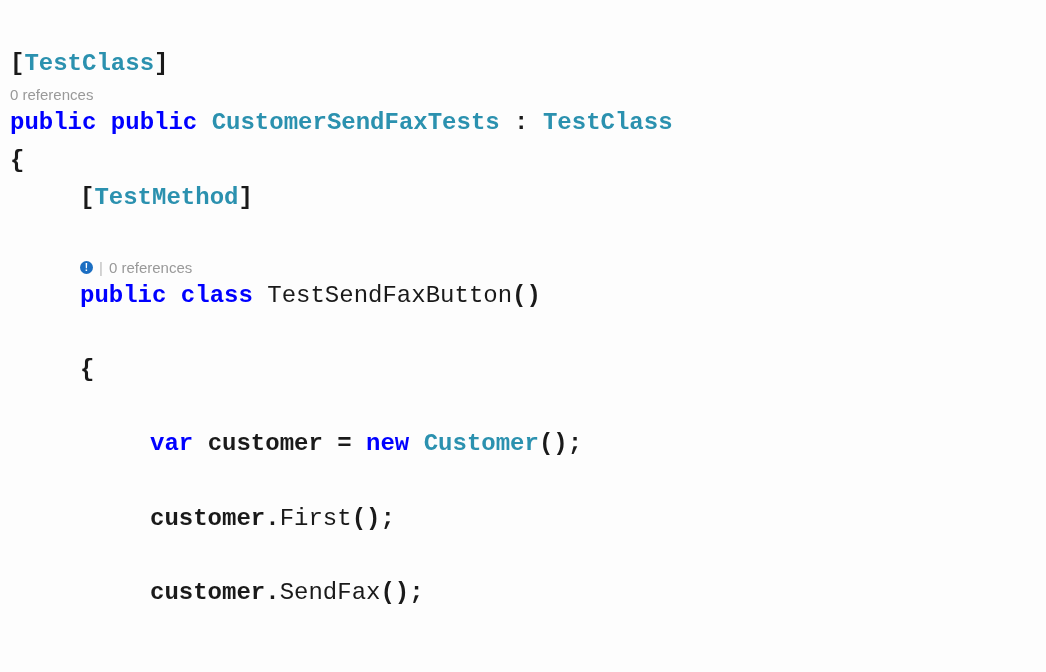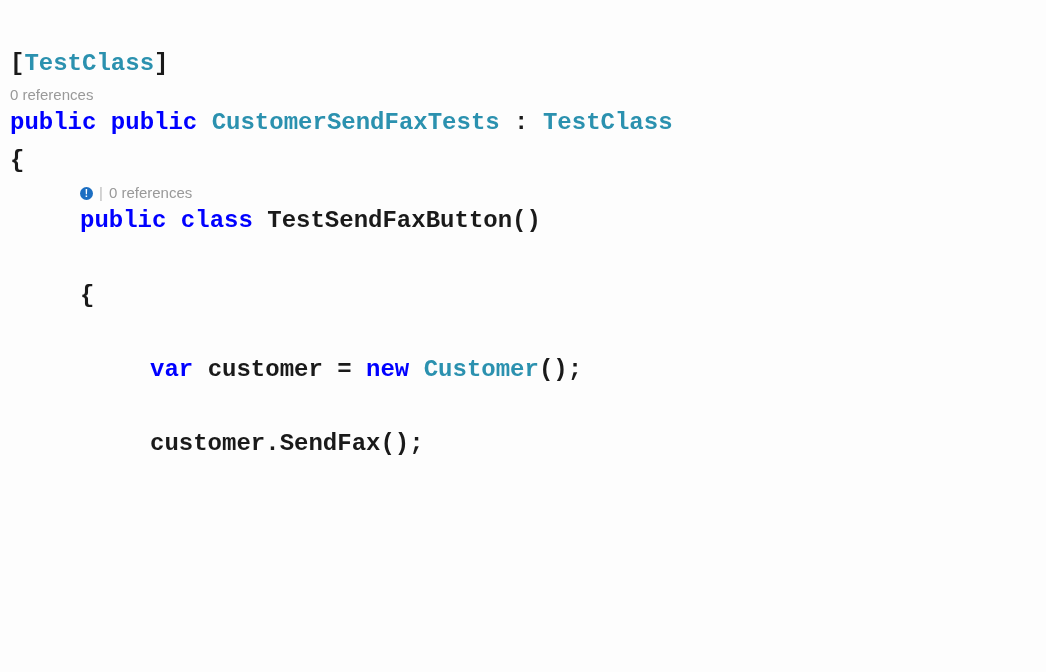--- a/index.html
+++ b/index.html
@@ -10,21 +10,21 @@
     font-size: 24px;
     line-height: 1.55;
     color: #1a1a1a;
     width: 1046px;
     box-sizing: border-box;
   }
   .code-block { white-space: pre; }
   .kw { color: #0000ff; font-weight: bold; } 
   .type { color: #2b91af; font-weight: bold; } 
   .ident { color: #1a1a1a; font-weight: bold; } 
-  .method { color: #1a1a1a; font-weight: bold; } 
+  .method { color: #1a1a1a; font-weight: normal; } 
   .brace { color: #1a1a1a; font-weight: bold; }
   .punct { color: #1a1a1a; font-weight: bold; }
   .codelens {
     color: #999999;
     font-family: "Segoe UI", Arial, sans-serif;
     font-size: 15px;
     font-weight: 400;
     line-height: 1.2;
     display: block;
     margin: 4px 0 0 0;
@@ -56,21 +56,23 @@
   .indent1 { padding-left: 70px; display:block; }
   .indent2 { padding-left: 140px; display:block; }
 </style>
 </head>
 <body>
 
 <div class="code-block">
 <span class="indent0"><span class="brace">[</span><span class="type">TestClass</span><span class="brace">]</span></span>
 <span class="codelens indent0"><span class="codelens-inner"><span>0 references</span></span></span><span class="indent0"><span class="kw">public</span> <span class="kw">public</span> <span class="type">CustomerSendFaxTests</span> <span class="punct">:</span> <span class="type">TestClass</span></span>
 <span class="brace indent0">{</span>
+<span class="indent1"><span class="brace">[</span><span class="type">TestMethod</span><span class="brace">]</span></span>
 <span class="codelens indent1"><span class="codelens-inner"><span class="info-icon">!</span><span class="codelens-sep">|</span><span>0 references</span></span></span><span class="indent1"><span class="kw">public</span> <span class="kw">class</span> <span class="method">TestSendFaxButton</span><span class="punct">()</span></span>
 <span class="brace indent1">{</span>
 <span class="indent2"><span class="kw">var</span> <span class="ident">customer</span> <span class="punct">=</span> <span class="kw">new</span> <span class="type">Customer</span><span class="punct">();</span></span>
+<span class="indent2"><span class="ident">customer</span><span class="punct">.</span><span class="method">First</span><span class="punct">();</span></span>
 <span class="indent2"><span class="ident">customer</span><span class="punct">.</span><span class="method">SendFax</span><span class="punct">();</span></span>
 
 
 
 
 </div>
 
 </body></html>

